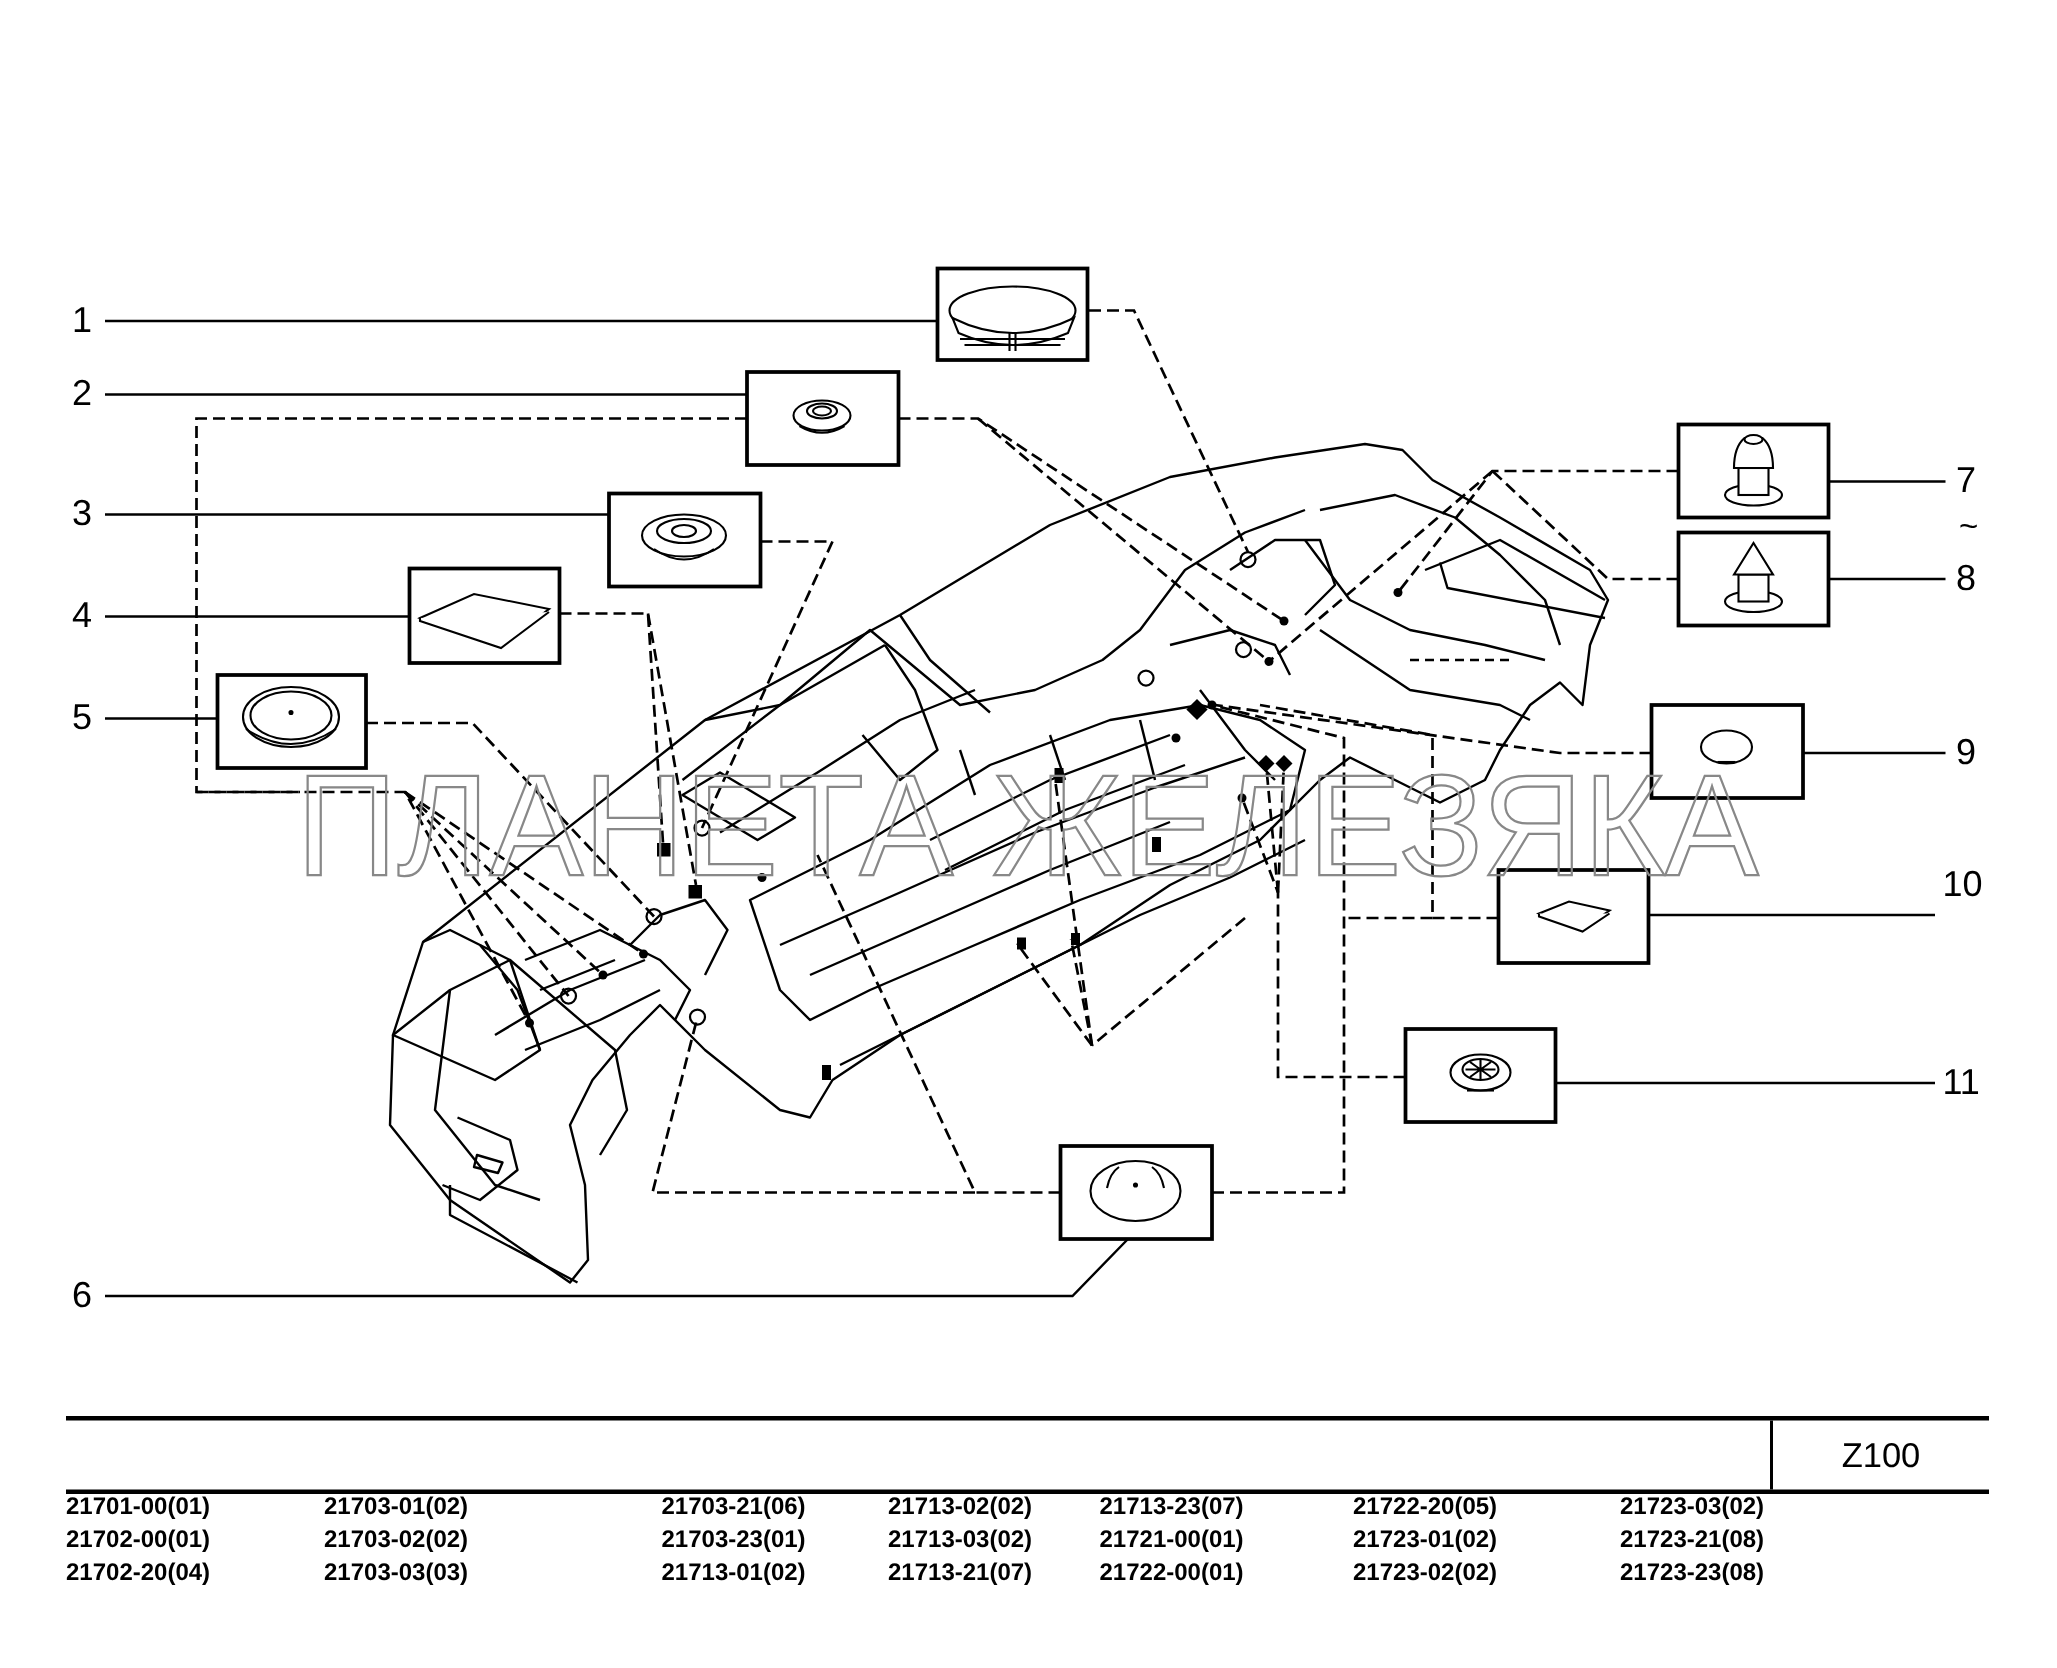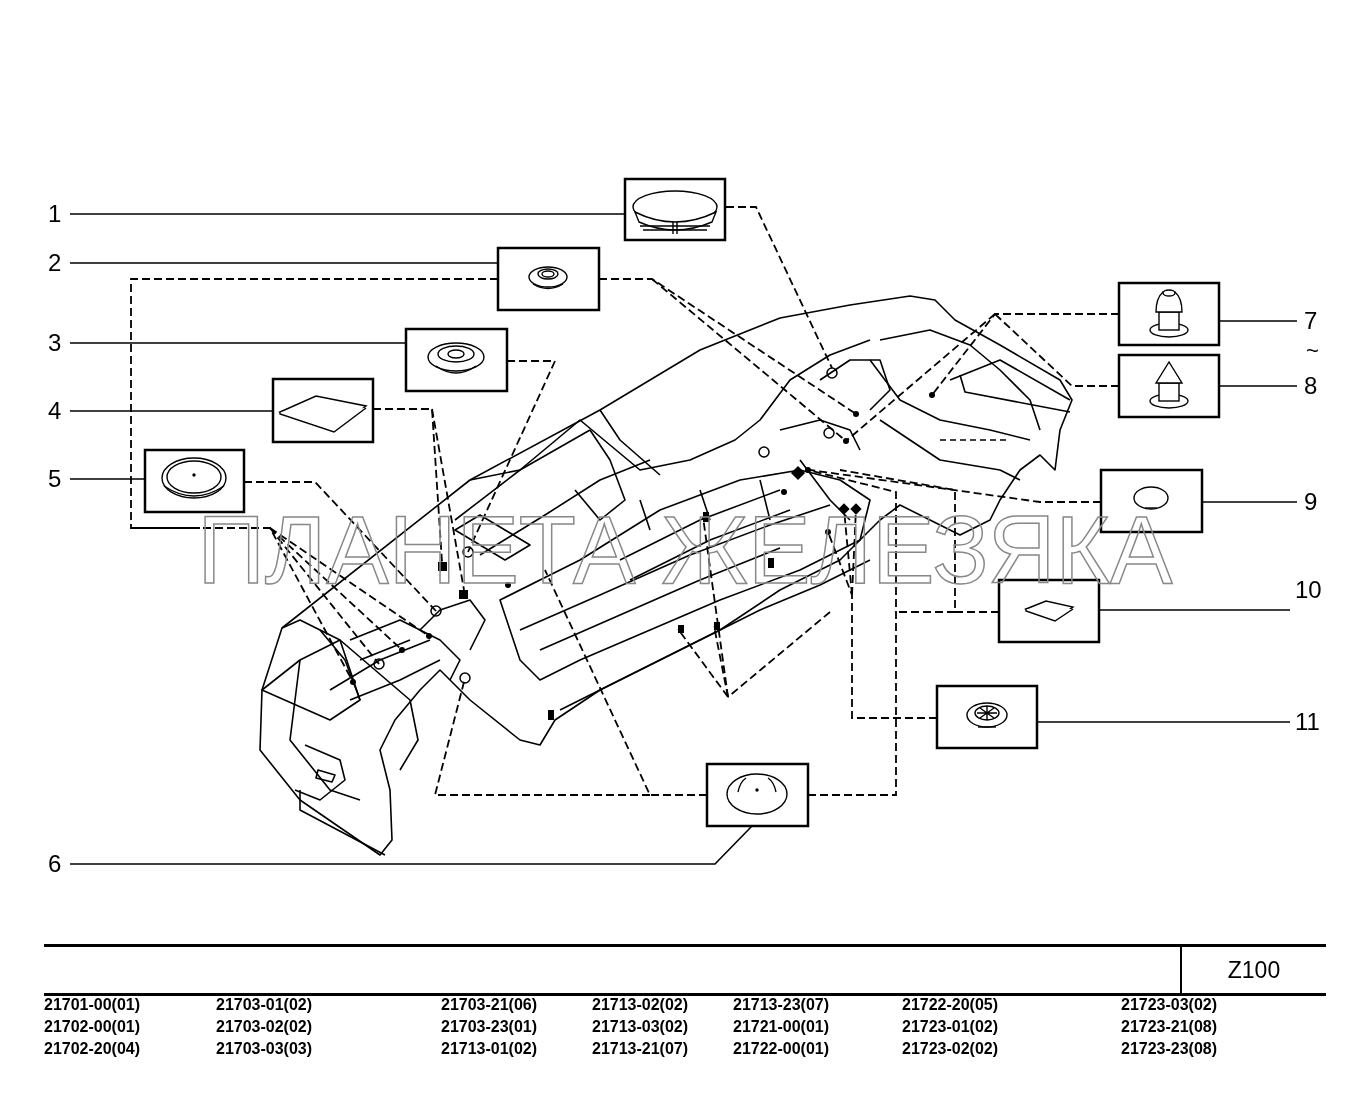--- a/index.html
+++ b/index.html
@@ -312,19 +312,19 @@
     <div class="code-col" style="left:689px;">
       <div class="code">21713-23(07)</div>
       <div class="code">21721-00(01)</div>
       <div class="code">21722-00(01)</div>
     </div>
     <div class="code-col" style="left:858px;">
       <div class="code">21722-20(05)</div>
       <div class="code">21723-01(02)</div>
       <div class="code">21723-02(02)</div>
     </div>
-    <div class="code-col" style="left:1077px;">
+    <div class="code-col" style="left:1036px;">
       <div class="code">21723-03(02)</div>
       <div class="code">21723-21(08)</div>
       <div class="code">21723-23(08)</div>
     </div>
   </div>
 </div>
 
 </body></html>

